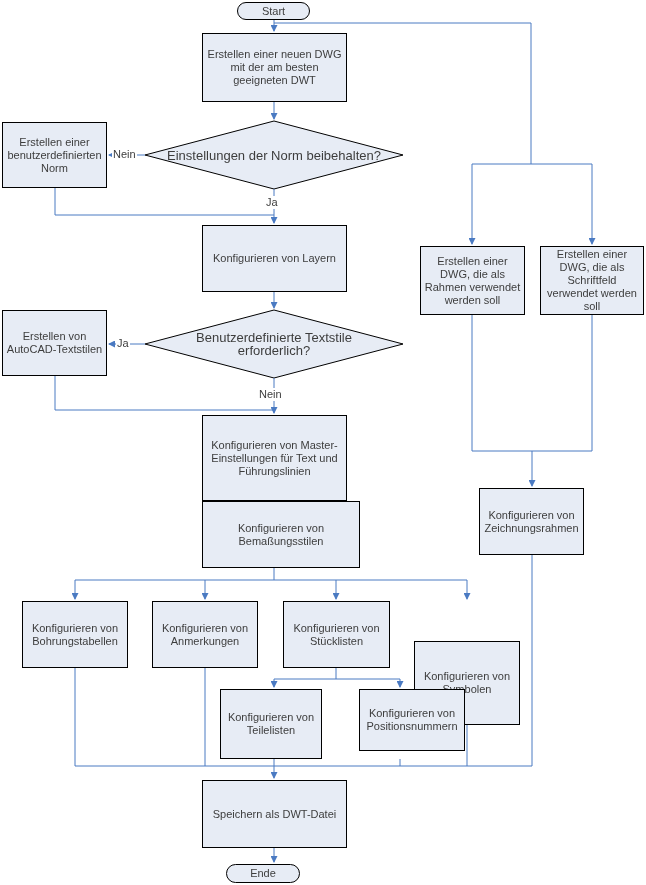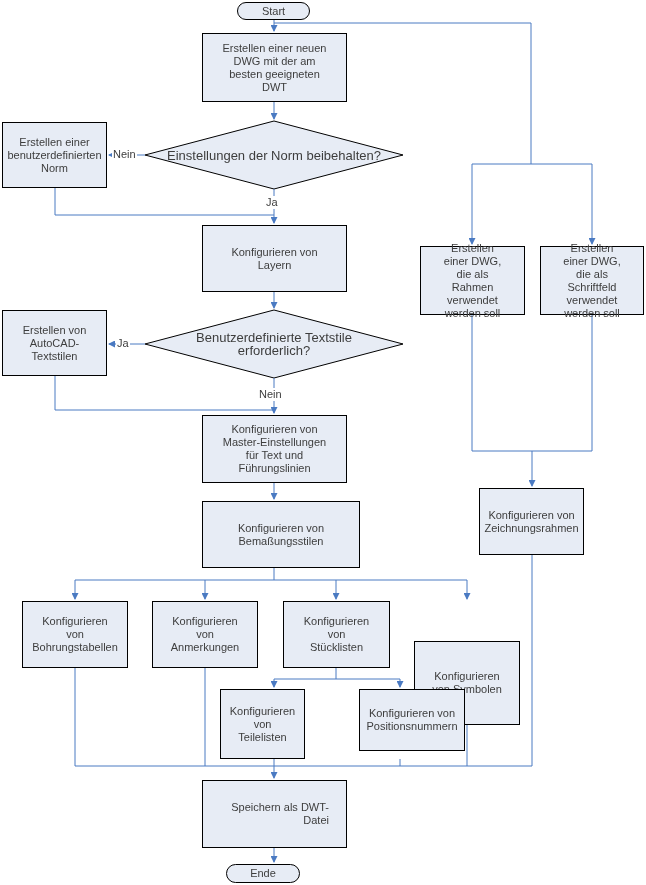--- a/index.html
+++ b/index.html
@@ -17,21 +17,21 @@
   }
   #wires{position:absolute;left:0;top:0;width:646px;height:885px;}
   #wires line,#wires polyline{stroke:var(--connector);stroke-width:1;fill:none;}
   #wires polygon.diamond{fill:var(--node-fill);stroke:var(--node-border);stroke-width:1;}
   #arrowhead path{fill:var(--connector);}
   .node{
     position:absolute;box-sizing:border-box;
     display:flex;align-items:center;justify-content:center;
     text-align:center;font-size:11px;line-height:13px;
     background:var(--node-fill);border:1px solid var(--node-border);
-    padding:2px 17px;
+    padding:2px 3px;
   }
   .terminator{border-radius:10px;font-size:11px;}
   .dtext{
     position:absolute;box-sizing:border-box;background:transparent;border:none;
     display:flex;align-items:center;justify-content:center;text-align:center;
     font-size:13px;line-height:13px;
   }
   .edge-label{
     position:absolute;font-size:11px;line-height:13px;background:var(--background);
     padding:0 1px;text-align:center;
@@ -96,36 +96,36 @@
     <line x1="274" y1="759" x2="274" y2="778" marker-end="url(#arrowhead)"></line>
 
     <line x1="274" y1="848" x2="274" y2="862" marker-end="url(#arrowhead)"></line>
   </svg>
 
   <div class="node terminator" style="left:237px;top:2px;width:73px;height:18px;">Start</div>
   <div class="node terminator" style="left:226px;top:864px;width:74px;height:19px;">Ende</div>
 
   <div class="node" style="left:202px;top:33px;width:145px;height:69px;">Erstellen einer neuen DWG mit der am besten geeigneten DWT</div>
   <div class="node" style="left:202px;top:225px;width:145px;height:67px;">Konfigurieren von Layern</div>
-  <div class="node" style="left:202px;top:415px;width:145px;height:68px;">Konfigurieren von Master-Einstellungen für Text und Führungslinien</div>
+  <div class="node" style="left:202px;top:415px;width:145px;height:86px;">Konfigurieren von Master-Einstellungen für Text und Führungslinien</div>
   <div class="node" style="left:202px;top:501px;width:158px;height:67px;">Konfigurieren von Bemaßungsstilen</div>
   <div class="node" style="left:202px;top:780px;width:145px;height:68px;text-align:right;">Speichern als DWT-Datei</div>
 
   <div class="dtext" style="left:154px;top:148px;width:240px;height:14px;">Einstellungen der Norm beibehalten?</div>
   <div class="dtext" style="left:194px;top:331px;width:160px;height:26px;">Benutzerdefinierte Textstile erforderlich?</div>
 
   <div class="node" style="left:2px;top:122px;width:105px;height:66px;">Erstellen einer benutzerdefinierten Norm</div>
   <div class="node" style="left:2px;top:310px;width:105px;height:66px;">Erstellen von AutoCAD-Textstilen</div>
 
   <div class="node" style="left:22px;top:601px;width:106px;height:67px;">Konfigurieren von Bohrungstabellen</div>
   <div class="node" style="left:152px;top:601px;width:106px;height:67px;">Konfigurieren von Anmerkungen</div>
   <div class="node" style="left:283px;top:601px;width:107px;height:67px;">Konfigurieren von Stücklisten</div>
   <div class="node" style="left:414px;top:601px;width:106px;height:84px;margin-top:40px;">Konfigurieren von Symbolen</div>
 
-  <div class="node" style="left:220px;top:689px;width:85px;height:70px;">Konfigurieren von Teilelisten</div>
+  <div class="node" style="left:220px;top:689px;width:102px;height:70px;">Konfigurieren von Teilelisten</div>
   <div class="node" style="left:347px;top:689px;width:106px;height:62px;margin-left:12px;">Konfigurieren von Positionsnummern</div>
 
   <div class="node" style="left:420px;top:246px;width:105px;height:69px;">Erstellen einer DWG, die als Rahmen verwendet werden soll</div>
   <div class="node" style="left:540px;top:246px;width:104px;height:69px;">Erstellen einer DWG, die als Schriftfeld verwendet werden soll</div>
   <div class="node" style="left:479px;top:488px;width:105px;height:67px;">Konfigurieren von Zeichnungsrahmen</div>
 
   <div class="edge-label" style="left:112px;top:148px;">Nein</div>
   <div class="edge-label" style="left:265px;top:196px;">Ja</div>
   <div class="edge-label" style="left:116px;top:337px;">Ja</div>
   <div class="edge-label" style="left:258px;top:388px;">Nein</div>

